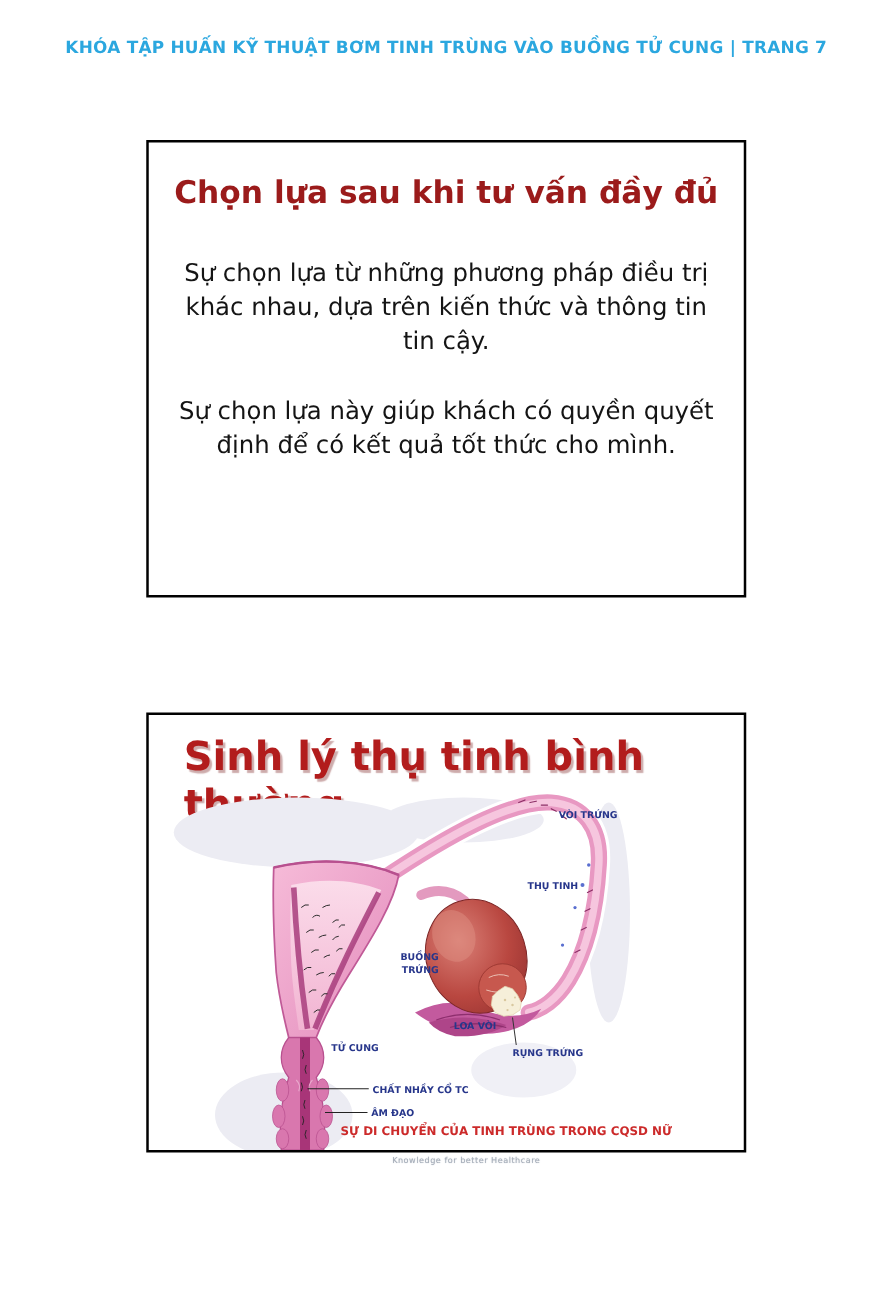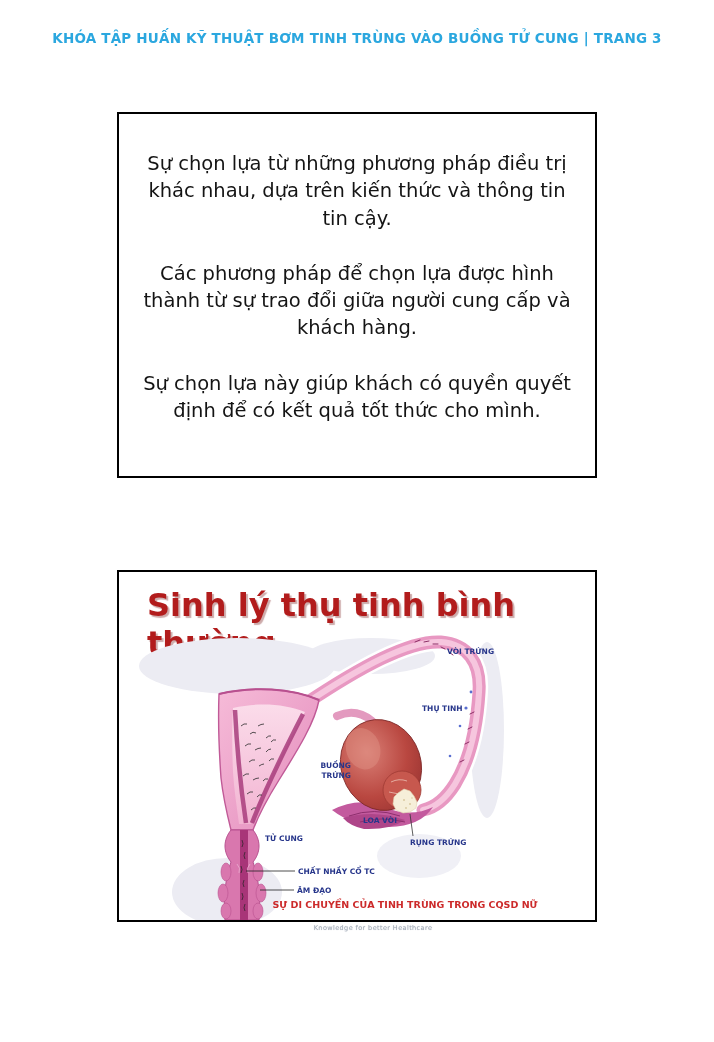--- a/index.html
+++ b/index.html
@@ -43,25 +43,25 @@
     position:absolute;top:924px;left:133px;width:480px;text-align:center;
     font-size:6.5px;color:#97a0ad;letter-spacing:.4px;opacity:.85;
     text-shadow:0 0 1px #aeb6c2;
   }
 </style>
 </head>
 <body>
 
 <div class="page">
 
-  <div class="doc-header">KHÓA TẬP HUẤN KỸ THUẬT BƠM TINH TRÙNG VÀO BUỒNG TỬ CUNG | TRANG 3</div>
+  <div class="doc-header">KHÓA TẬP HUẤN KỸ THUẬT BƠM TINH TRÙNG VÀO BUỒNG TỬ CUNG | TRANG 7</div>
 
   <section class="slide slide1">
+    <h1>Chọn lựa sau khi tư vấn đầy đủ</h1>
     <p class="first">Sự chọn lựa từ những phương pháp điều trị khác nhau, dựa trên kiến thức và thông tin tin cậy.</p>
-    <p>Các phương pháp để chọn lựa được hình thành từ sự trao đổi giữa người cung cấp và khách hàng.</p>
     <p>Sự chọn lựa này giúp khách có quyền quyết định để có kết quả tốt thức cho mình.</p>
   </section>
 
   <section class="slide slide2">
     <h2>Sinh lý thụ tinh bình thường</h2>
 
     <svg width="476" height="290" viewBox="0 0 476 290">
       <defs>
         <linearGradient id="gFunnel" x1="0" y1="0" x2="1" y2="1">
           <stop offset="0" stop-color="#F6BBD8"></stop>

